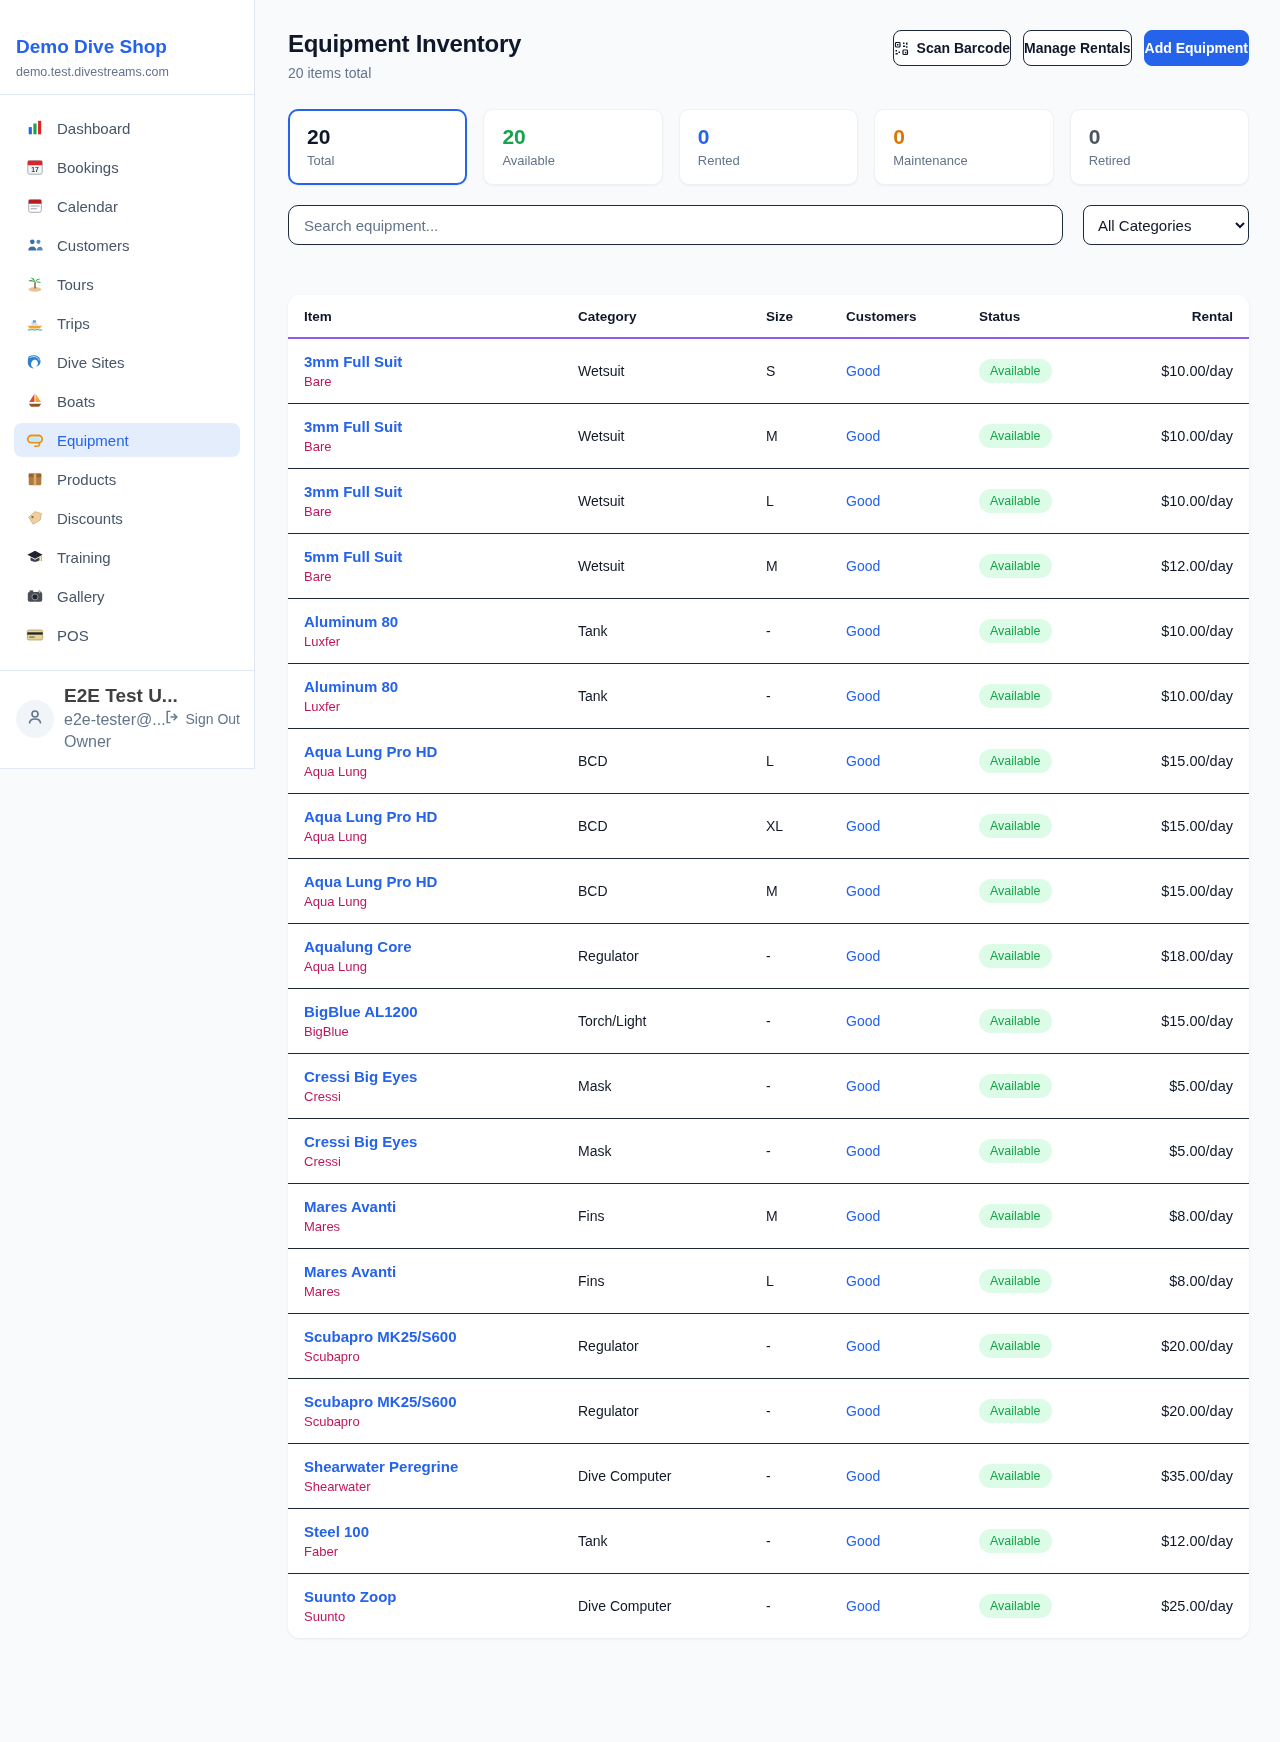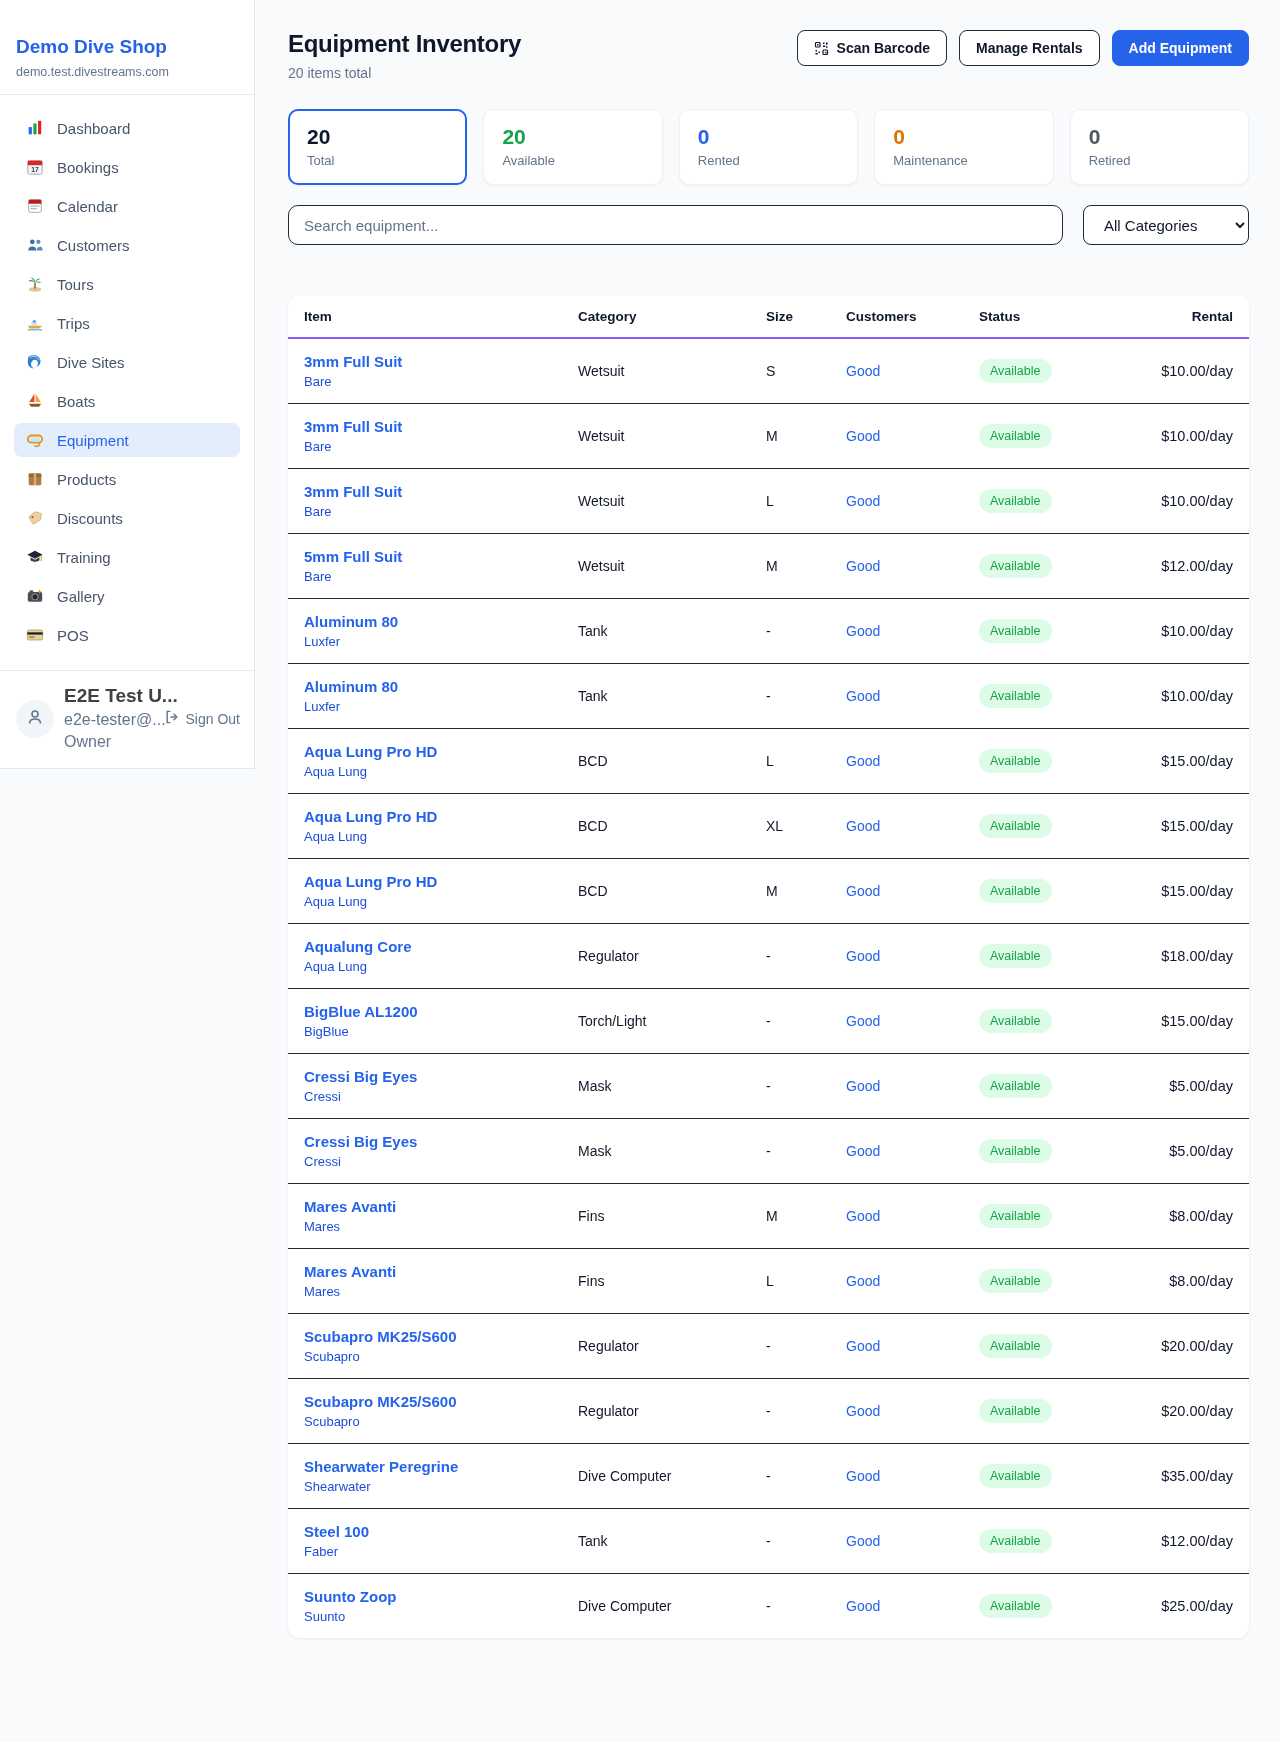--- a/index.html
+++ b/index.html
@@ -56,21 +56,21 @@
   
   .main { flex:1; padding:30px 31px 32px 33px; min-width:0; }
 
   .header-row { display:flex; justify-content:space-between; align-items:flex-start; margin-bottom:28px; }
   .page-title { font-size:24px; font-weight:800; letter-spacing:-0.3px; color:#0f172a; }
   .page-subtitle { font-size:14px; color:#64748b; margin-top:7px; }
   .header-actions { display:flex; gap:12px; align-items:center; }
   .btn {
     display:inline-flex; align-items:center; gap:8px;
     font-family:inherit; font-size:14px; font-weight:600;
-    padding:8px 16px; border-radius:8px; cursor:pointer;
+    padding:8px 0; border-radius:8px; cursor:pointer;
     background:#fff; color:#0f172a; border:1.5px solid #1e293b;
     height:36px;
   }
   .btn-primary { background:var(--accent,#2563eb); color:#fff; border:1.5px solid var(--accent,#2563eb); }
   .btn .icon svg { width:15px; height:15px; display:block; }
 
   .stats { display:flex; gap:16px; margin-bottom:20px; }
   .stat-card {
     flex:1; background:#fff; border-radius:10px;
     border:1px solid #eef1f6;
@@ -84,21 +84,21 @@
   .filter-row { display:flex; gap:20px; margin-bottom:50px; }
   .search-input {
     flex:1; height:40px; background:#fff;
     border:1.5px solid #1e293b; border-radius:10px;
     padding:12px 15px; font-size:15px; font-family:inherit; color:#0f172a;
   }
   .search-input::placeholder { color:#64748b; }
   .category-select {
     width:166px; height:40px; background:#fff;
     border:1.5px solid #1e293b; border-radius:8px;
-    padding:0 16px; font-size:15px; font-family:inherit; color:#0f172a;
+    padding:0 10px; font-size:15px; font-family:inherit; color:#0f172a;
   }
 
   
   .table-card {
     background:#fff; border-radius:12px;
     box-shadow:0 1px 3px rgba(15,23,42,.07);
     overflow:hidden;
   }
   table { width:100%; border-collapse:collapse; }
   thead th {
@@ -106,21 +106,21 @@
     padding:14px 0 13px; border-bottom:2px solid #8b5cf6;
   }
   th:first-child, td:first-child { padding-left:16px; }
   th:last-child, td:last-child { padding-right:16px; text-align:right; }
   tbody td {
     border-bottom:1.5px solid #1f2937;
     padding:14px 0; vertical-align:middle; font-size:14px; color:#111827;
   }
   tbody tr:last-child td { border-bottom:none; }
   .item-name { color:var(--accent,#2563eb); font-size:15px; font-weight:600; cursor:pointer; }
-  .item-brand { color:#1d4ed8; font-size:13px; margin-top:4px; }
+  .item-brand { color:#be185d; font-size:13px; margin-top:4px; }
   .cond-link { color:var(--accent,#2563eb); font-weight:500; cursor:pointer; }
   .status-pill {
     display:inline-block; background:#dcfce7; color:#16a34a;
     font-size:12.5px; font-weight:500;
     padding:5px 11px; border-radius:999px;
   }
   .rental-cell { font-size:14.5px; color:#0f172a; }
 </style>
 </head>
 <body>

